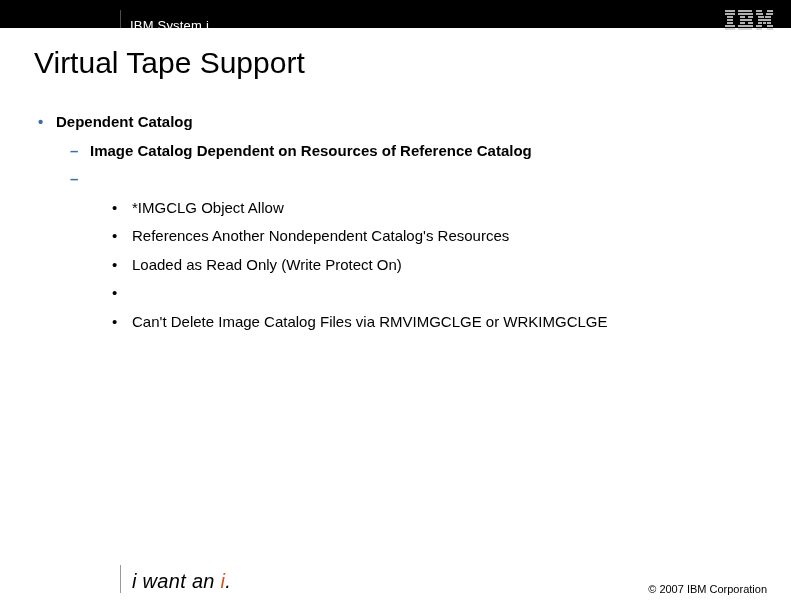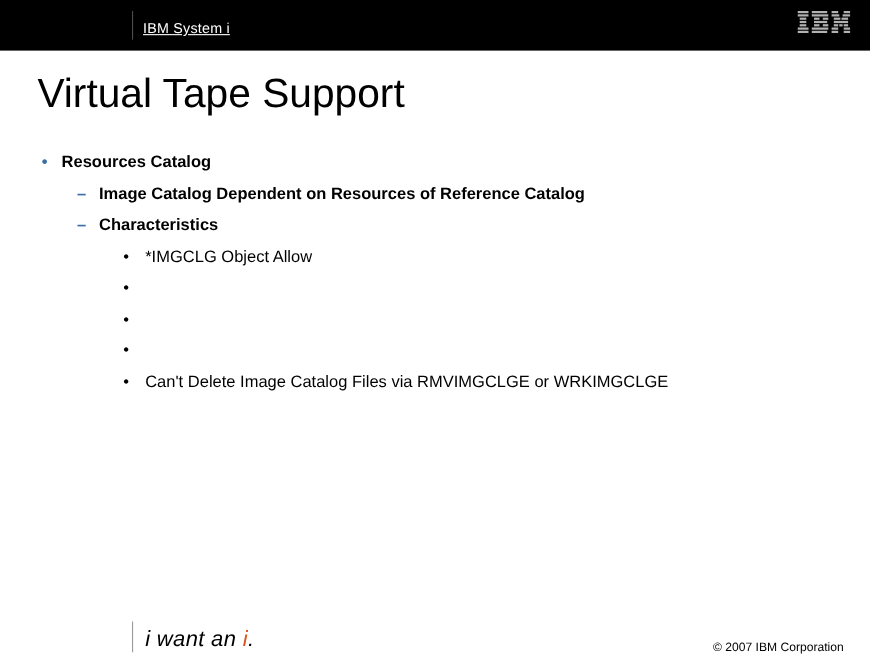--- a/index.html
+++ b/index.html
@@ -8,21 +8,21 @@
     height: 609px;
     background: #ffffff;
     font-family: Arial, Helvetica, sans-serif;
     position: relative;
     overflow: hidden;
   }
 
   
   .header {
     width: 100%;
-    height: 46px;
+    height: 28px;
     background: #000000;
     position: relative;
     display: flex;
     align-items: flex-end;
   }
   .header-arcs {
     position: absolute;
     left: 0; top: 0;
     width: 160px; height: 46px;
     overflow: hidden;
@@ -49,21 +49,21 @@
   .ibm-logo {
     position: absolute;
     right: 18px;
     top: 10px;
     color: #ffffff;
     opacity: 0.85;
   }
 
   
   .slide-title {
-    font-size: 37px;
+    font-size: 30px;
     color: #000000;
     font-weight: 400;
     padding: 18px 0 0 34px;
   }
 
   
   .content {
     padding: 28px 30px 0 38px;
     font-size: 15px;
     line-height: 1.9;
@@ -206,42 +206,43 @@
     </svg>
   </div>
 </div>
 
 <div class="slide-title">Virtual Tape Support</div>
 
 <div class="content">
 
   <div class="lvl1">
     <span class="bullet1">•</span>
-    <span>Resources Catalog</span>
+    <span>Dependent Catalog</span>
   </div>
 
   <div class="lvl2">
     <span class="bullet2">–</span>
     <span>Image Catalog Dependent on Resources of Reference Catalog</span>
   </div>
 
   <div class="lvl2">
     <span class="bullet2">–</span>
-    <span>Characteristics</span>
   </div>
 
   <div class="lvl3">
     <span class="bullet3">•</span>
     <span>*IMGCLG Object Allow</span>
   </div>
   <div class="lvl3">
     <span class="bullet3">•</span>
-  </div>
-  <div class="lvl3">
-    <span class="bullet3">•</span>
+    <span>References Another Nondependent Catalog's Resources</span>
+  </div>
+  <div class="lvl3">
+    <span class="bullet3">•</span>
+    <span>Loaded as Read Only (Write Protect On)</span>
   </div>
   <div class="lvl3">
     <span class="bullet3">•</span>
   </div>
   <div class="lvl3">
     <span class="bullet3">•</span>
     <span>Can't Delete Image Catalog Files via RMVIMGCLGE or WRKIMGCLGE</span>
   </div>
 
 </div>

